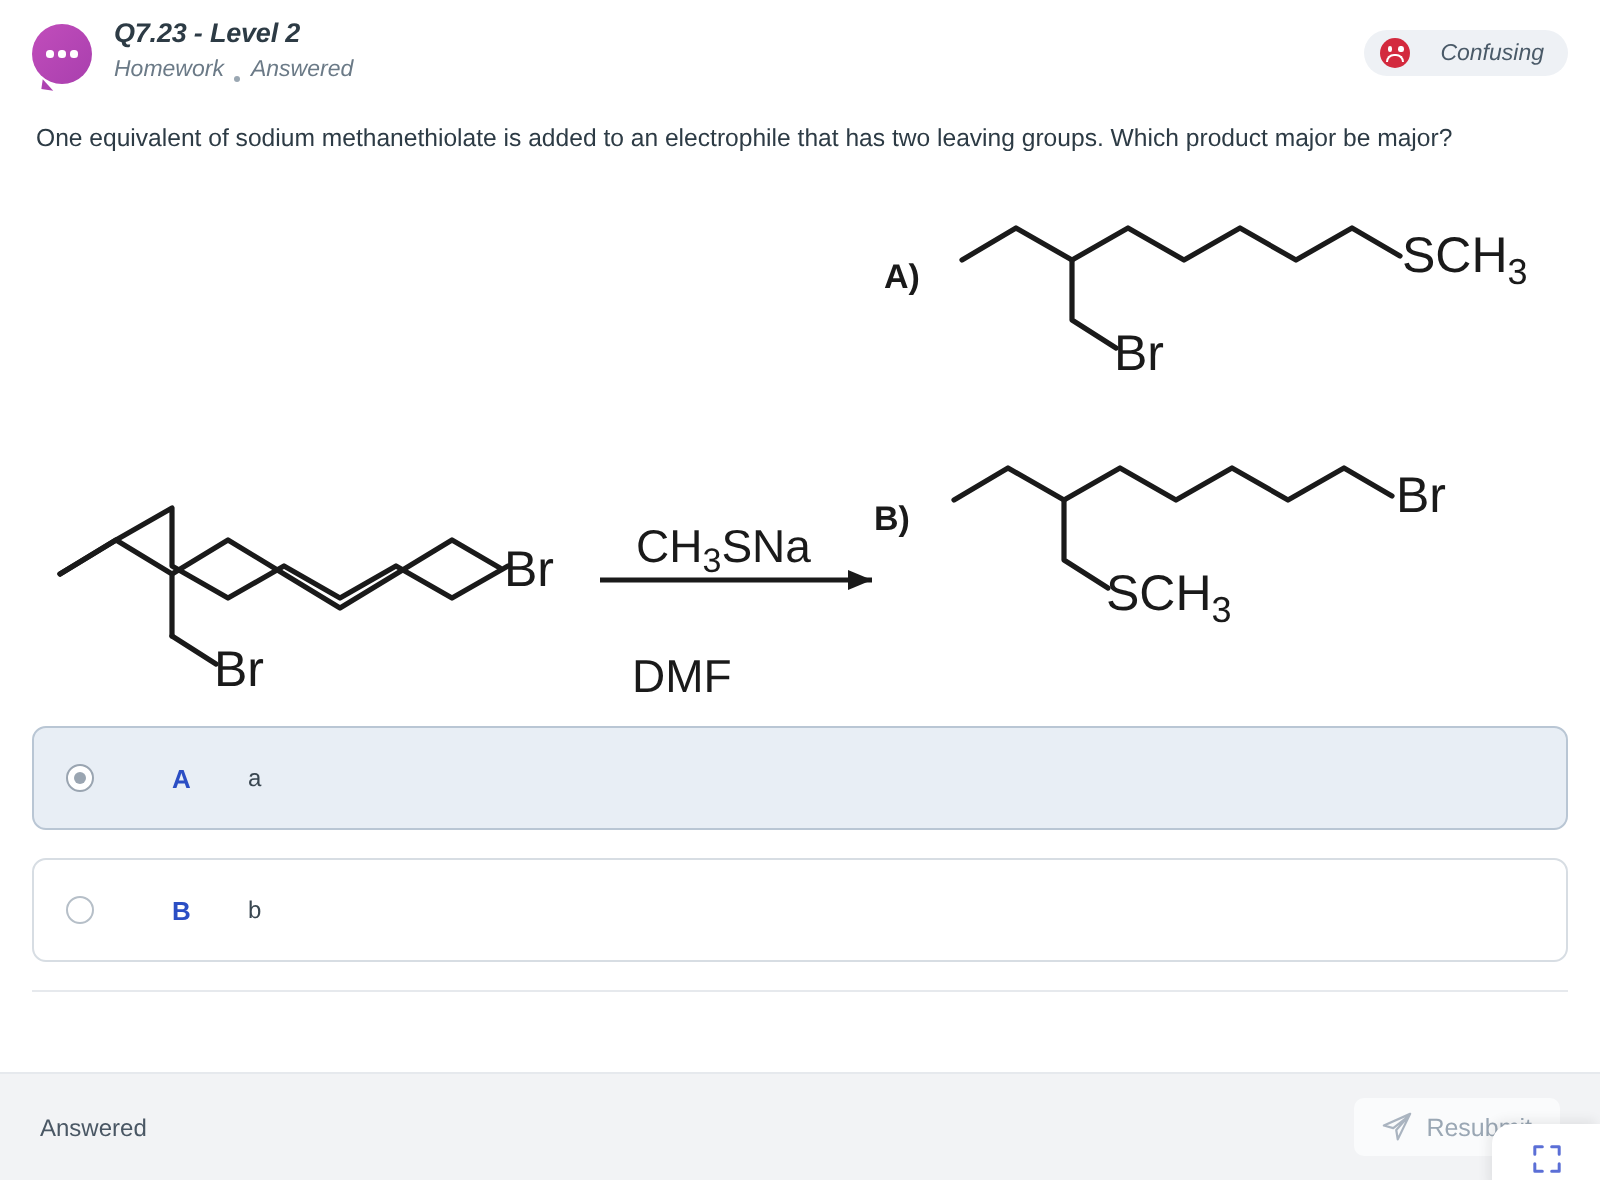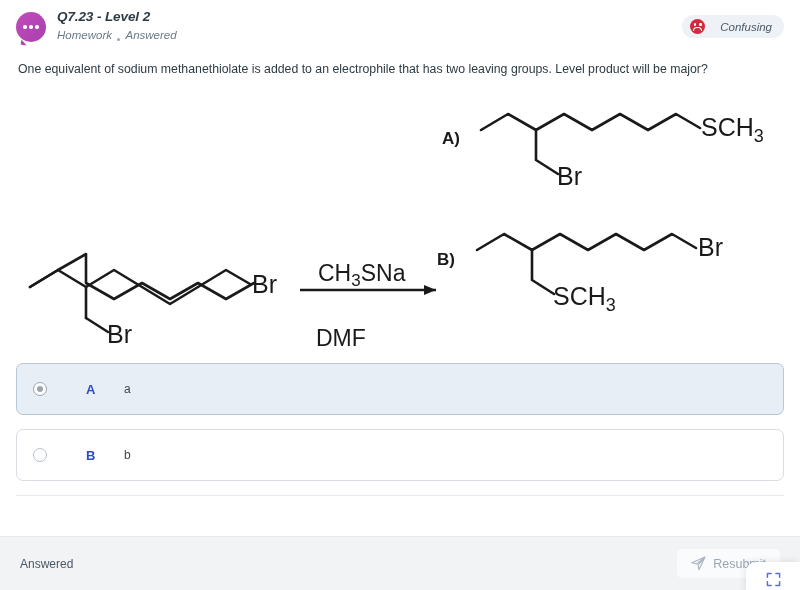--- a/index.html
+++ b/index.html
@@ -278,21 +278,21 @@
   <div class="badge">
     <span class="emoji-confused">
       <span class="eye l"></span>
         <span class="eye r"></span>
         <span class="mouth"></span>
     </span>
     <span>Confusing</span>
   </div>
 </div>
 
-<div class="question-text">One equivalent of sodium methanethiolate is added to an electrophile that has two leaving groups. Level product will be major?</div>
+<div class="question-text">One equivalent of sodium methanethiolate is added to an electrophile that has two leaving groups. Which product major be major?</div>
 
 <div class="scheme">
   <svg width="800" height="285" viewBox="0 0 800 285" xmlns="http://www.w3.org/2000/svg">
     <g fill="none" stroke="#1a1a1a" stroke-width="2.6" stroke-linecap="round" stroke-linejoin="round">
 
       <path d="M30 209 L58 192 L58 192 L86 176 L86 205 L86 205 L114 221 L114 221 L142 205 L170 221 L198 205 L226 221 L254 205 L254 205"></path>
       <path d="M30 209 L58 192 L86 209 L86 240"></path>
       <path d="M86 240 L108 254"></path>
       <path d="M86 209 L114 192 L142 209 L170 226 L198 209 L226 192 L250 206"></path>
     </g>

